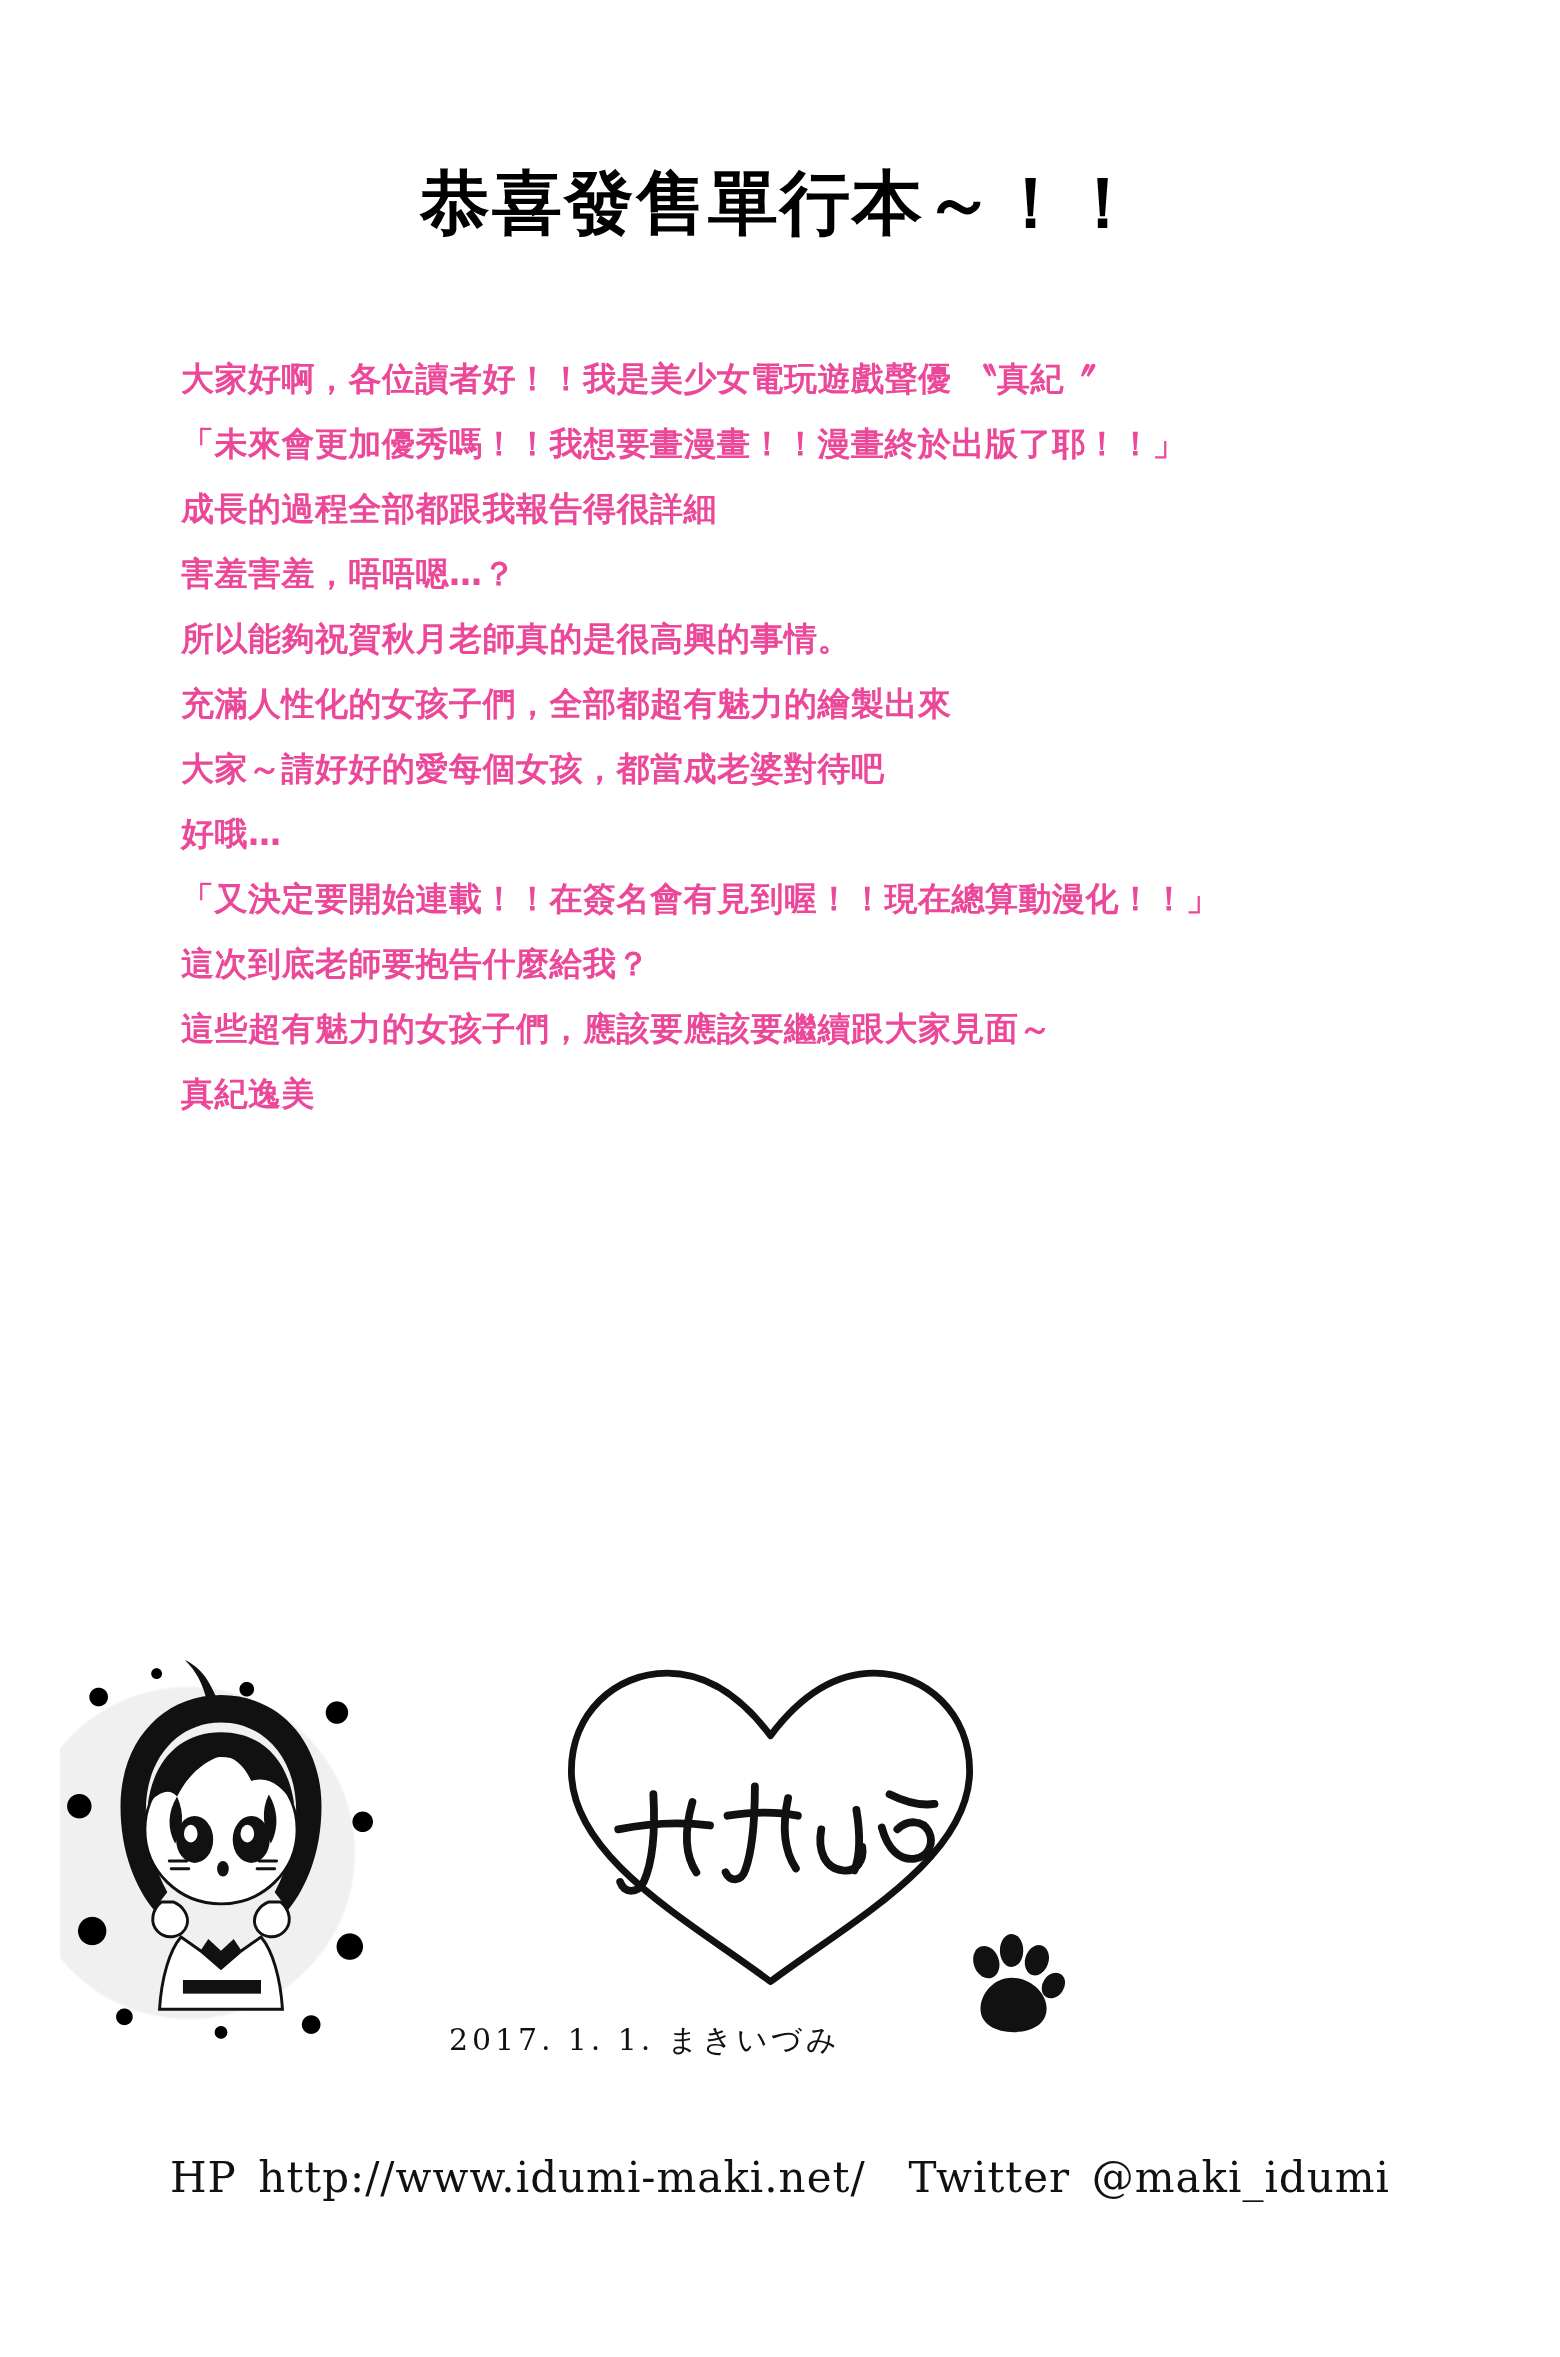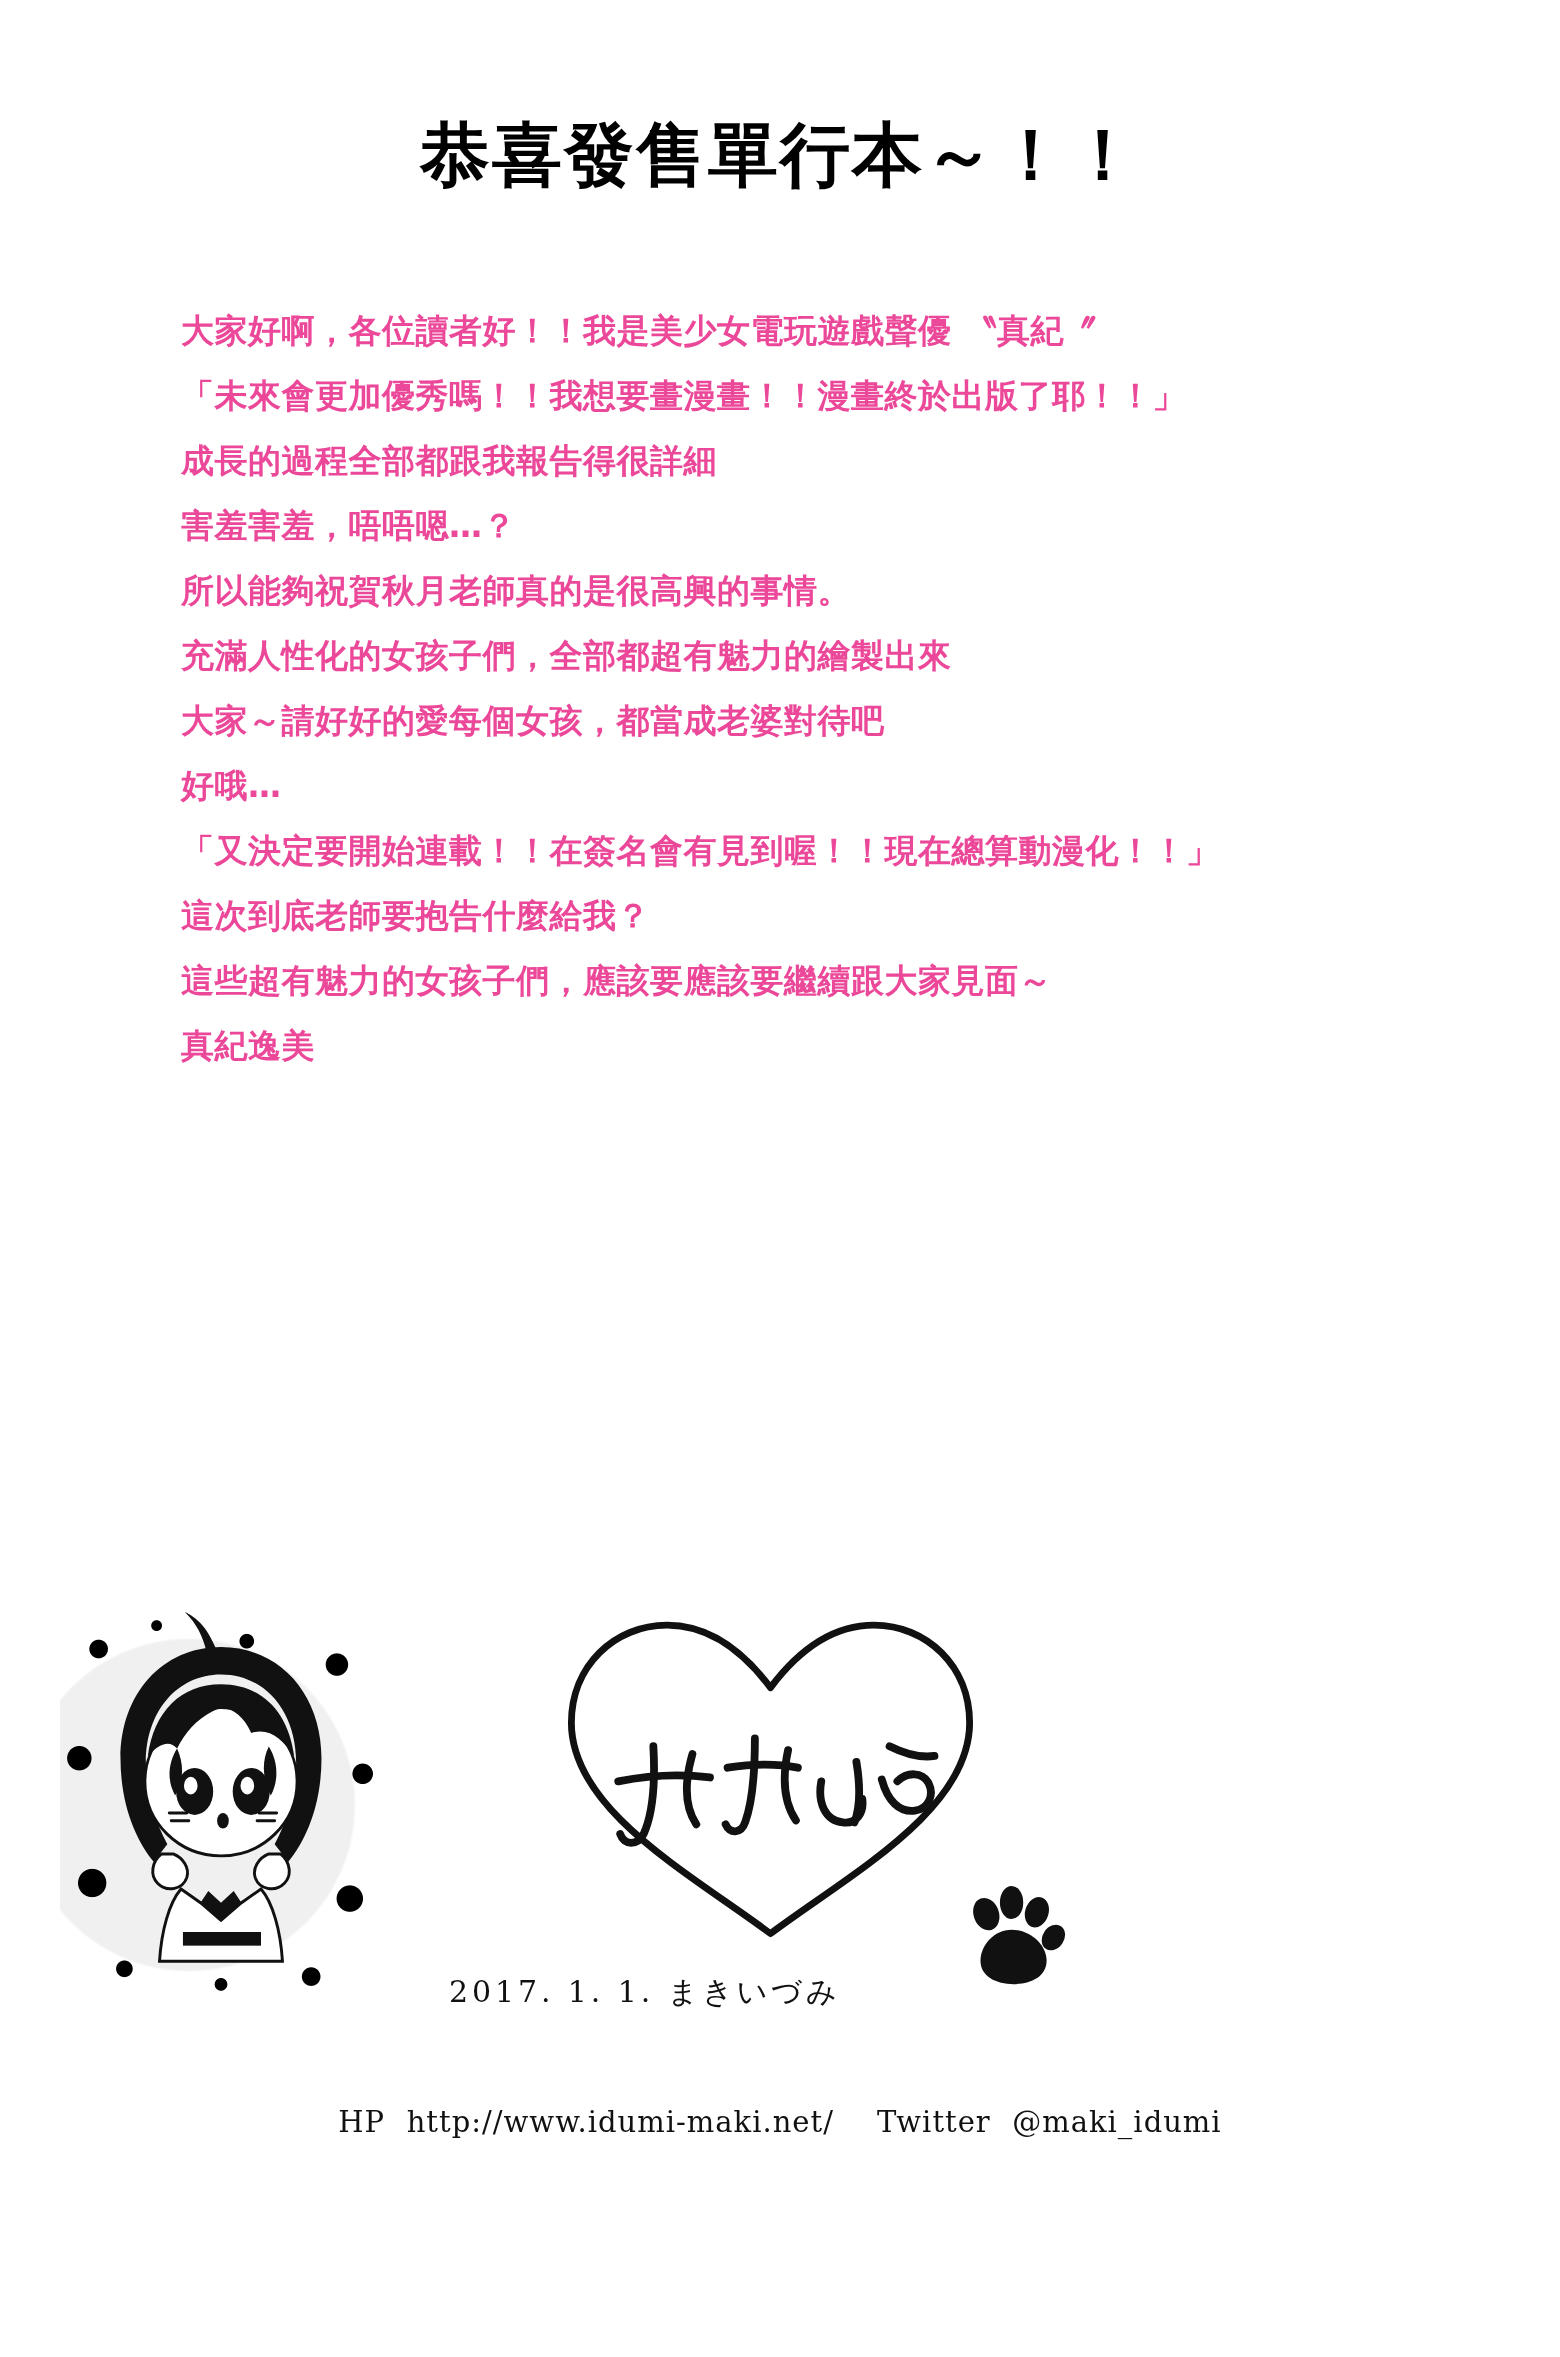--- a/index.html
+++ b/index.html
@@ -12,20 +12,21 @@
     height: 2357px;
     position: relative;
     font-family: "DejaVu Sans", "Liberation Sans", sans-serif;
     color: #111111;
     overflow: hidden;
   }
   .page {
     position: absolute;
     inset: 0;
     background: #ffffff;
+    margin-top: 48px;
   }
 
   
   .title {
     position: absolute;
     top: 109px;
     left: 0;
     width: 1560px;
     text-align: center;
     font-size: 70px;
@@ -125,21 +126,21 @@
     white-space: nowrap;
   }
 
   
   .footer {
     position: absolute;
     top: 2105px;
     left: 0;
     width: 1560px;
     text-align: center;
-    font-size: 29px;
+    font-size: 42px;
     letter-spacing: 1px;
     font-family: "DejaVu Serif", "Liberation Serif", serif;
     color: #111111;
     white-space: nowrap;
   }
   .footer span { display: inline-block; }
   .footer .gap-sm { width: 21.5px; }
   .footer .gap-lg { width: 43px; }
 </style>
 </head>

